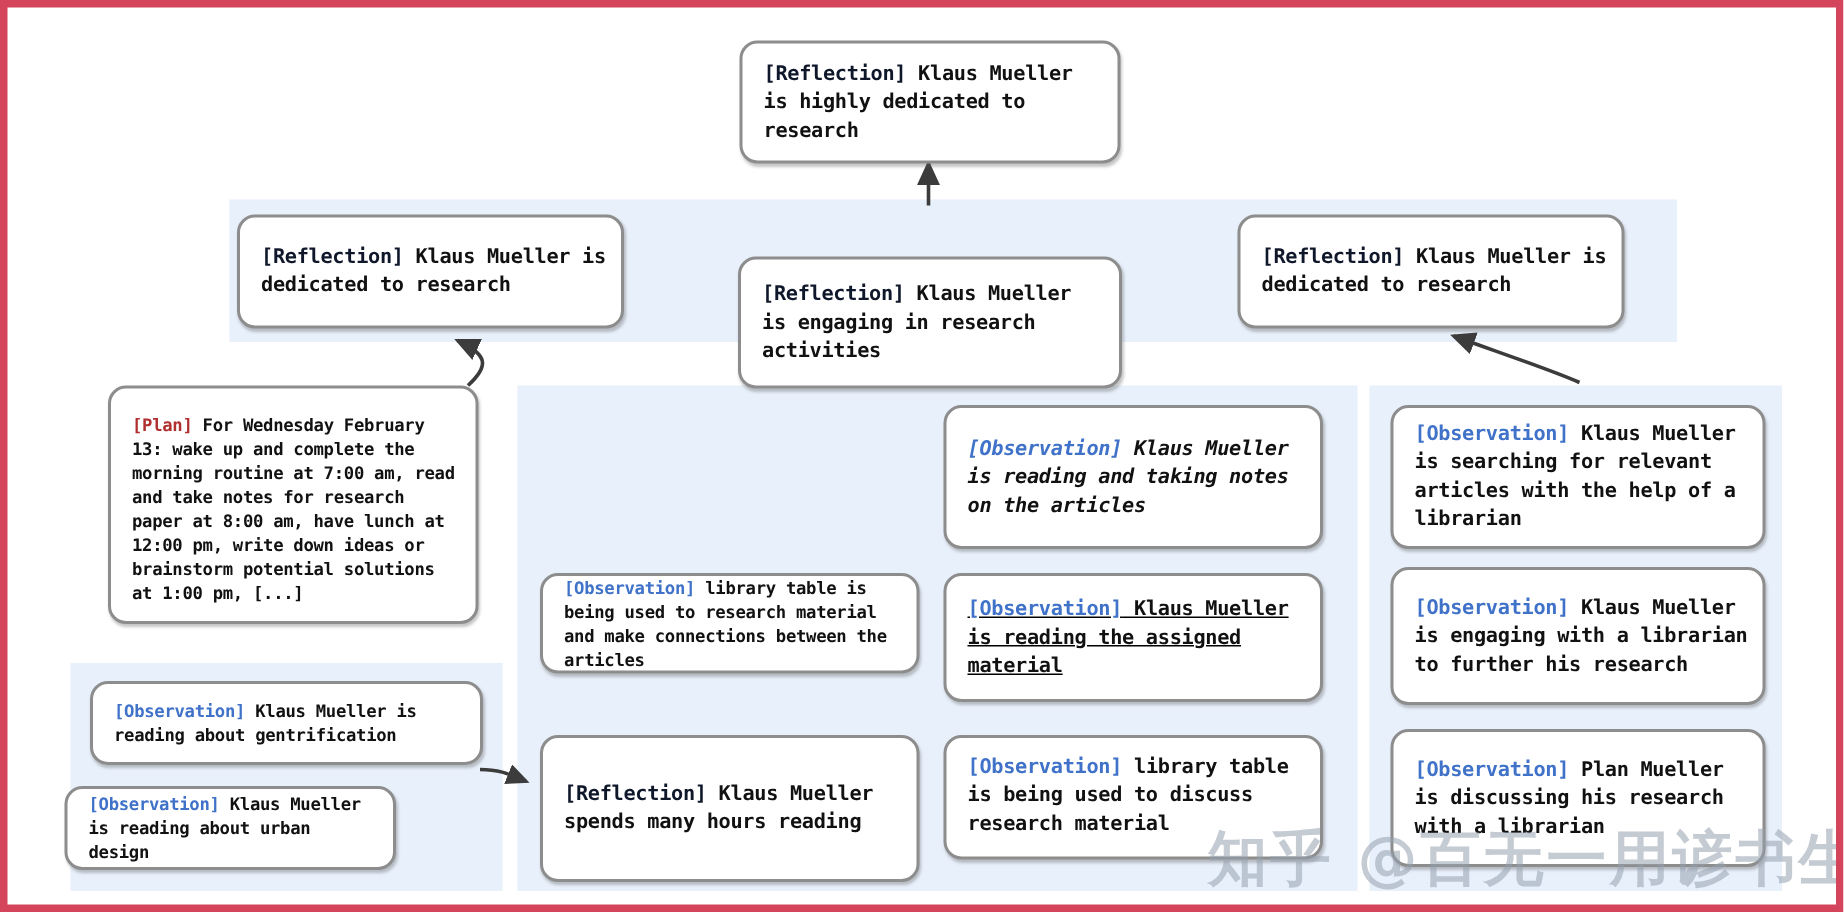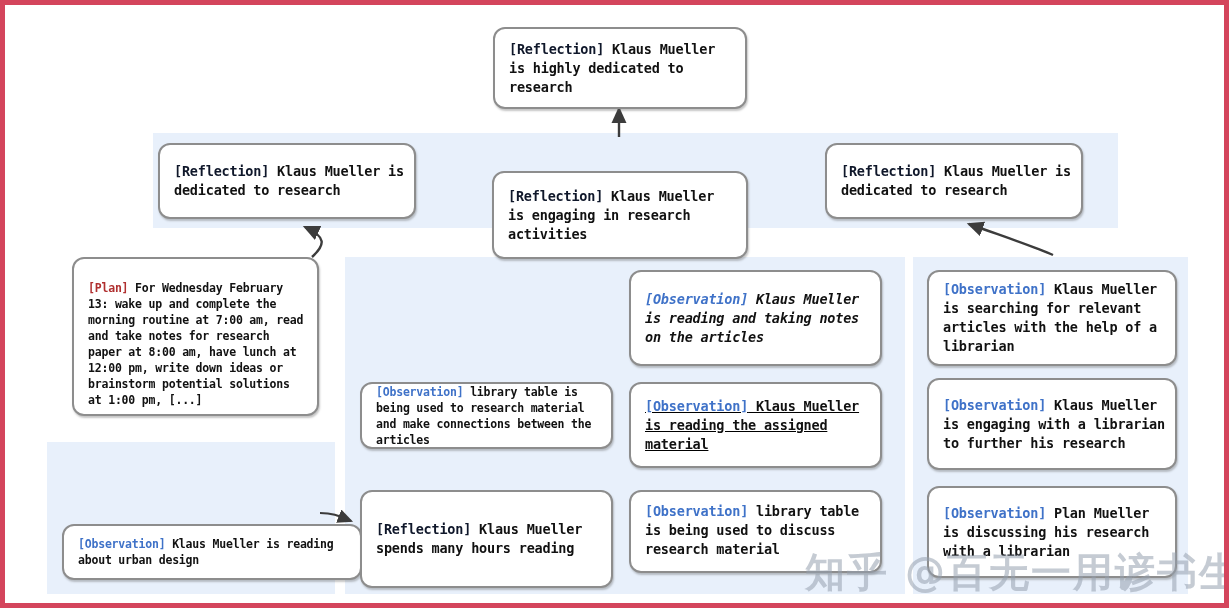--- a/index.html
+++ b/index.html
@@ -130,28 +130,33 @@
       <span class="tag tag-reflection">[Reflection]</span><span> Klaus Mueller is engaging in research activities</span>
     </div>
   </div>
 
   <div class="node" style="left:820px; top:138px; width:258px; height:76px;">
     <div class="txt">
       <span class="tag tag-reflection">[Reflection]</span><span> Klaus Mueller is dedicated to research</span>
     </div>
   </div>
 
-  <div class="node small" style="left:67px; top:252px; width:247px; height:159px; align-items:flex-end; padding-top:10px;">
+  <div class="node small" style="left:67px; top:252px; width:247px; height:159px; align-items:center; padding-top:10px;">
     <div class="txt">
       <span class="tag tag-plan">[Plan]</span><span> For Wednesday February 13: wake up and complete the morning routine at 7:00 am, read and take notes for research paper at 8:00 am, have lunch at 12:00 pm, write down ideas or brainstorm potential solutions at 1:00 pm, [...]</span>
     </div>
   </div>
 
-
-  <div class="node small" style="left:57px; top:519px; width:300px; height:56px;">
+  <div class="node small" style="left:55px; top:449px; width:262px; height:56px;">
+    <div class="txt">
+      <span class="tag tag-observation">[Observation]</span><span> Klaus Mueller is reading about gentrification</span>
+    </div>
+  </div>
+
+  <div class="node small" style="left:38px; top:519px; width:221px; height:56px;">
     <div class="txt">
       <span class="tag tag-observation">[Observation]</span><span> Klaus Mueller is reading about urban design</span>
     </div>
   </div>
 
 
   <div class="node small" style="left:355px; top:377px; width:253px; height:67px;">
     <div class="txt">
       <span class="tag tag-observation">[Observation]</span><span> library table is being used to research material and make connections between the articles</span>
     </div>

